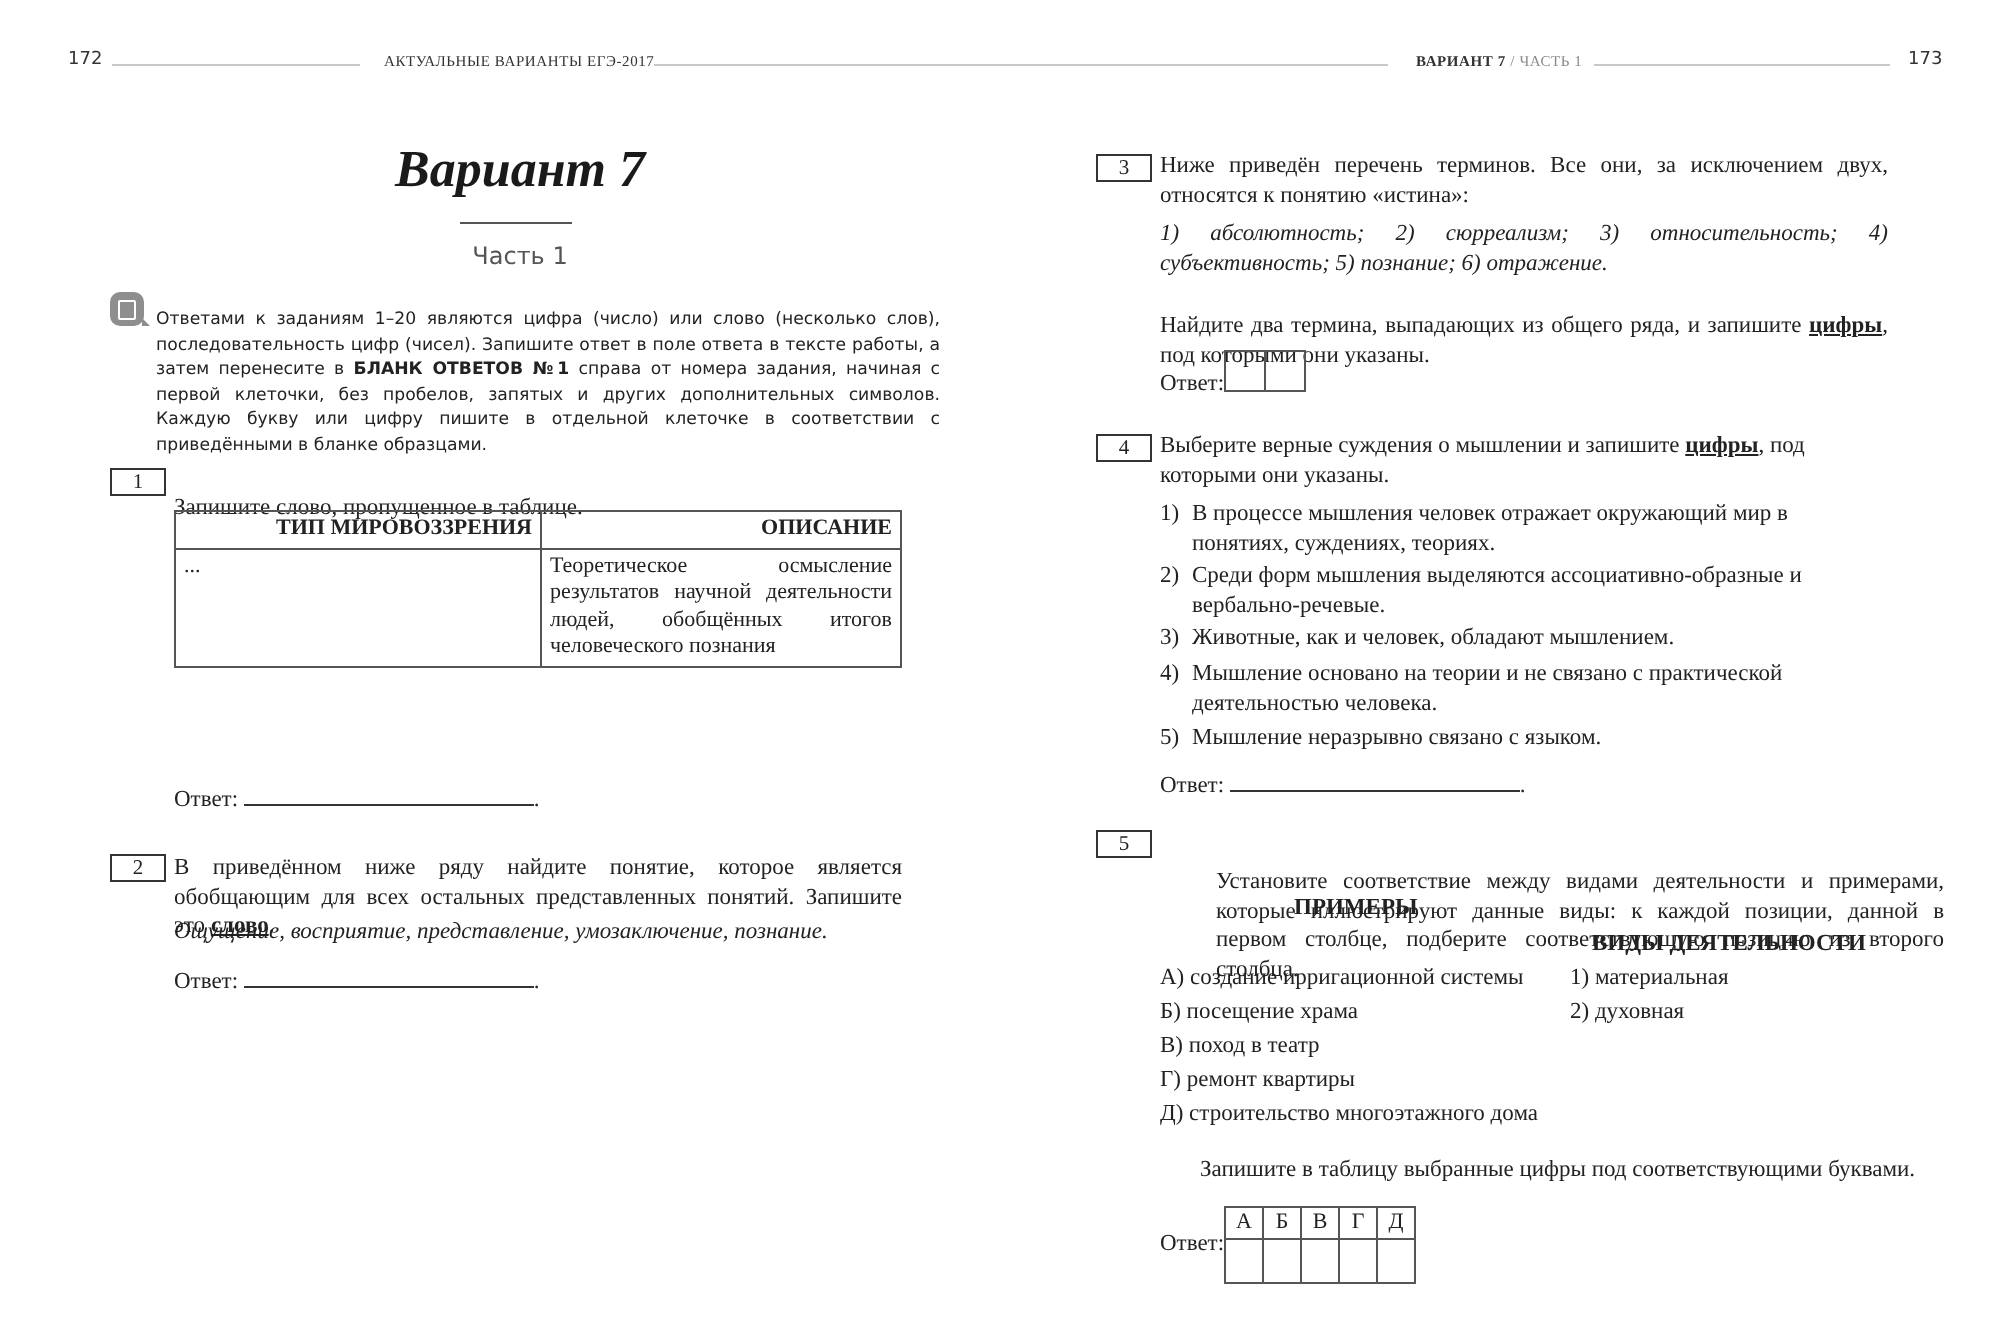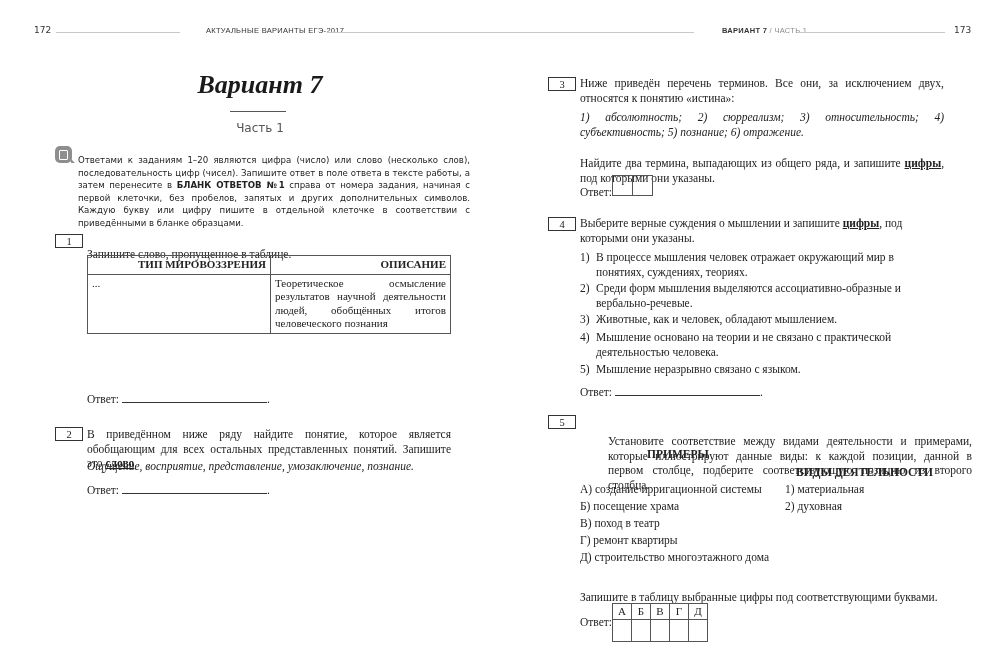--- a/index.html
+++ b/index.html
@@ -1,19 +1,19 @@
 <!DOCTYPE html>
 <html><head>
 <meta charset="utf-8">
 <style>
   html, body { margin: 0; padding: 0; background: #ffffff; }
   body { width: 1000px; height: 672px; position: relative; overflow: hidden; color: #222; }
 
   
-  .hdr { position: absolute; top: 26px; font-family: Liberation Sans, sans-serif; font-size: 7.5px; color: #333; letter-spacing: 0.3px; margin-left: 14px; }
+  .hdr { position: absolute; top: 26px; font-family: Liberation Serif, serif; font-size: 7.5px; color: #333; letter-spacing: 0.3px; }
   .hdr-line { position: absolute; top: 32px; height: 1px; background: #c8c8c8; }
   .pnum { position: absolute; top: 25px; font-family: "DejaVu Sans", sans-serif; font-size: 9px; color: #333; }
   .hdr .muted { color: #8a8a8a; }
 
   
   .variant-title { position: absolute; left: 160px; top: 70px; width: 200px; text-align: center; font-family: "Liberation Serif", serif; font-style: italic; font-weight: bold; font-size: 26px; color: #1a1a1a; }
   .title-rule { position: absolute; left: 230px; top: 111px; width: 56px; height: 1px; background: #555; }
   .part-title { position: absolute; left: 200px; top: 121px; width: 120px; text-align: center; font-family: "DejaVu Sans", sans-serif; font-size: 12px; color: #555; }
 
   .instr-icon { position: absolute; left: 55px; top: 146px; width: 17px; height: 17px; border-radius: 5px; background: #8e8e8e; }
@@ -132,21 +132,21 @@
 
 <div class="tx" style="left:580px; top:482px;">А) создание ирригационной системы</div>
 <div class="tx" style="left:580px; top:499px;">Б) посещение храма</div>
 <div class="tx" style="left:580px; top:516px;">В) поход в театр</div>
 <div class="tx" style="left:580px; top:533px;">Г) ремонт квартиры</div>
 <div class="tx" style="left:580px; top:550px;">Д) строительство многоэтажного дома</div>
 
 <div class="tx" style="left:785px; top:482px;">1) материальная</div>
 <div class="tx" style="left:785px; top:499px;">2) духовная</div>
 
-<div class="tx" style="left:580px; top:578px;margin-top:12px;">Запишите в таблицу выбранные цифры под соответствующими буквами.</div>
+<div class="tx" style="left:600px; top:578px;">Запишите в таблицу выбранные цифры под соответствующими буквами.</div>
 <div class="tx" style="left:580px; top:615px;">Ответ:</div>
 <table class="t5">
   <tbody>
       <tr class="h">
     <td>А</td>
     <td>Б</td>
     <td>В</td>
     <td>Г</td>
     <td>Д</td>
   </tr>

